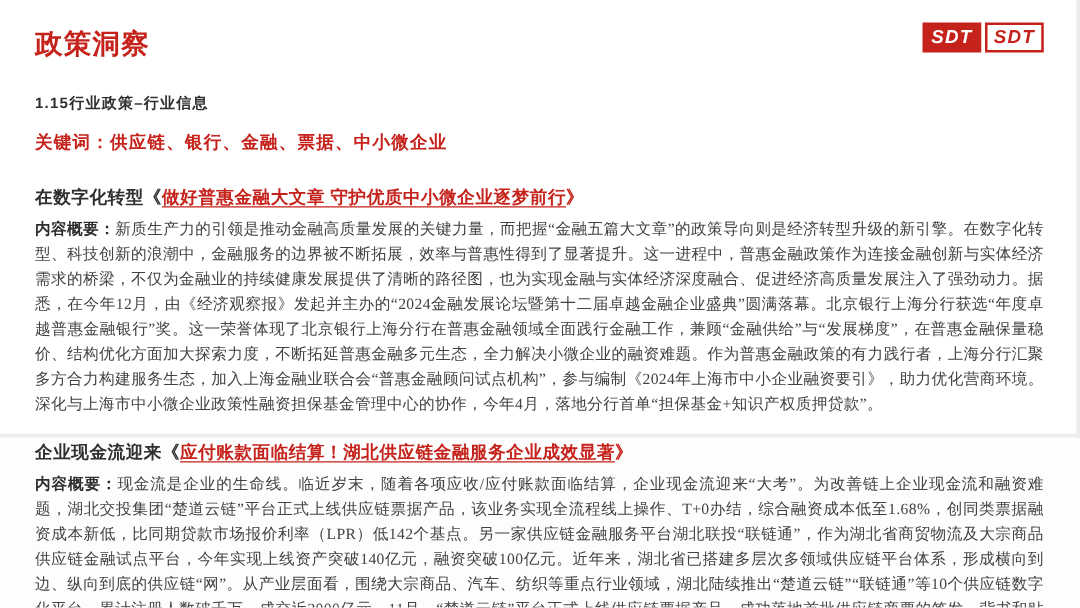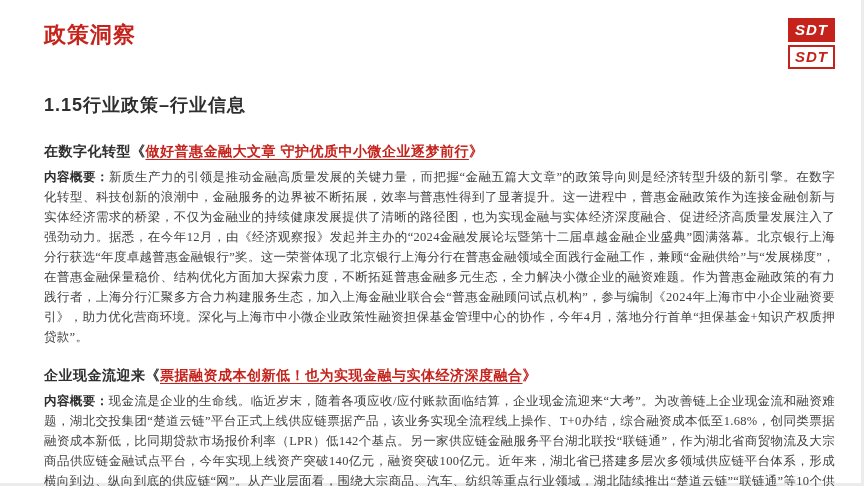--- a/index.html
+++ b/index.html
@@ -2,40 +2,40 @@
 <html style="--accent: #c5221b;"><head>
 <meta charset="utf-8">
 <style>
   html,body{margin:0;padding:0;}
   body{
     width:864px;height:486px;overflow:hidden;background:#fdfdfd;
     font-family:"Liberation Sans","DejaVu Sans",sans-serif;
     -webkit-font-smoothing:antialiased;
   }
   .page{
-    position:relative;width:864px;height:486px;box-sizing:border-box;
+    position:relative;width:864px;height:350px;box-sizing:border-box;
     background:#fff;
     border-right:3px solid #ececec;border-bottom:3px solid #ececec;
-    padding:16px 26px 10px 44px;
+    padding:16px 26px 10px 28px;
   }
   .header-row{display:flex;justify-content:space-between;align-items:flex-start;}
   .page-title{
     font-size:22px;font-weight:800;letter-spacing:1px;margin:4px 0 0 0;
     color:var(--accent);
   }
   
-  .logo{display:flex;gap:3px;align-items:stretch;margin-top:2px;flex-direction:column;}
+  .logo{display:flex;gap:3px;align-items:stretch;margin-top:2px;}
   .logo .box{
     font-size:15px;font-weight:900;font-style:italic;letter-spacing:1px;
     padding:3px 7px;line-height:18px;
   }
   .logo .box.filled{background:var(--accent);color:#fff;}
   .logo .box.outline{background:#fff;color:var(--accent);border:2px solid var(--accent);padding:1px 5px;}
   .subtitle{
-    font-size:18px;font-weight:800;color:#2f2f2f;margin:24px 0 0 0;letter-spacing:1px;
+    font-size:12px;font-weight:800;color:#2f2f2f;margin:24px 0 0 0;letter-spacing:1px;
   }
   .keywords{
     font-size:14px;font-weight:700;color:var(--accent);margin:14px 0 0 0;letter-spacing:1px;
   }
   .section{margin-top:26px;}
   .section + .section{margin-top:20px;}
   .section-heading{
     font-size:14px;font-weight:800;color:#2f2f2f;margin:0 0 6px 0;letter-spacing:.5px;
   }
   .article-link{
@@ -57,32 +57,33 @@
   <div class="header-row">
     <h1 class="page-title">政策洞察</h1>
     <div class="logo">
       <span class="box filled">SDT</span>
       <span class="box outline">SDT</span>
     </div>
   </div>
 
   <h2 class="subtitle">1.15行业政策–行业信息</h2>
 
+  <div class="keywords">关键词：供应链、银行、金融、票据、中小微企业</div>
 
   <div class="section">
     <h3 class="section-heading">
       <span>在数字化转型《</span><span class="article-link">做好普惠金融大文章 守护优质中小微企业逐梦前行</span><span class="bracket-close">》</span>
     </h3>
     <p class="section-body">
       <b>内容概要：</b><span>新质生产力的引领是推动金融高质量发展的关键力量，而把握“金融五篇大文章”的政策导向则是经济转型升级的新引擎。在数字化转型、科技创新的浪潮中，金融服务的边界被不断拓展，效率与普惠性得到了显著提升。这一进程中，普惠金融政策作为连接金融创新与实体经济需求的桥梁，不仅为金融业的持续健康发展提供了清晰的路径图，也为实现金融与实体经济深度融合、促进经济高质量发展注入了强劲动力。据悉，在今年12月，由《经济观察报》发起并主办的“2024金融发展论坛暨第十二届卓越金融企业盛典”圆满落幕。北京银行上海分行获选“年度卓越普惠金融银行”奖。这一荣誉体现了北京银行上海分行在普惠金融领域全面践行金融工作，兼顾“金融供给”与“发展梯度”，在普惠金融保量稳价、结构优化方面加大探索力度，不断拓延普惠金融多元生态，全力解决小微企业的融资难题。作为普惠金融政策的有力践行者，上海分行汇聚多方合力构建服务生态，加入上海金融业联合会“普惠金融顾问试点机构”，参与编制《2024年上海市中小企业融资要引》，助力优化营商环境。深化与上海市中小微企业政策性融资担保基金管理中心的协作，今年4月，落地分行首单“担保基金+知识产权质押贷款”。</span>
     </p>
   </div>
 
   <div class="section">
     <h3 class="section-heading">
-      <span>企业现金流迎来《</span><span class="article-link">票据融资成本创新低！也为实现金融与实体经济深度融合</span><span class="bracket-close">》</span>
+      <span>企业现金流迎来《</span><span class="article-link">应付账款面临结算！湖北供应链金融服务企业成效显著</span><span class="bracket-close">》</span>
     </h3>
     <p class="section-body">
       <b>内容概要：</b><span>现金流是企业的生命线。临近岁末，随着各项应收/应付账款面临结算，企业现金流迎来“大考”。为改善链上企业现金流和融资难题，湖北交投集团“楚道云链”平台正式上线供应链票据产品，该业务实现全流程线上操作、T+0办结，综合融资成本低至1.68%，创同类票据融资成本新低，比同期贷款市场报价利率（LPR）低142个基点。另一家供应链金融服务平台湖北联投“联链通”，作为湖北省商贸物流及大宗商品供应链金融试点平台，今年实现上线资产突破140亿元，融资突破100亿元。近年来，湖北省已搭建多层次多领域供应链平台体系，形成横向到边、纵向到底的供应链“网”。从产业层面看，围绕大宗商品、汽车、纺织等重点行业领域，湖北陆续推出“楚道云链”“联链通”等10个供应链数字化平台，累计注册人数破千万，成交近2000亿元。11月，“楚道云链”平台正式上线供应链票据产品，成功落地首批供应链商票的签发、背书和贴现。</span>
     </p>
   </div>
 
 </div>
 
 </body></html>

